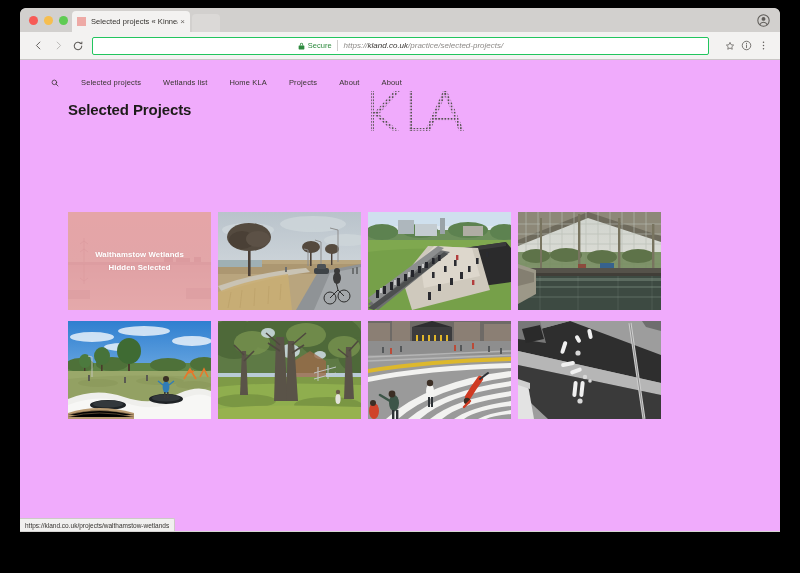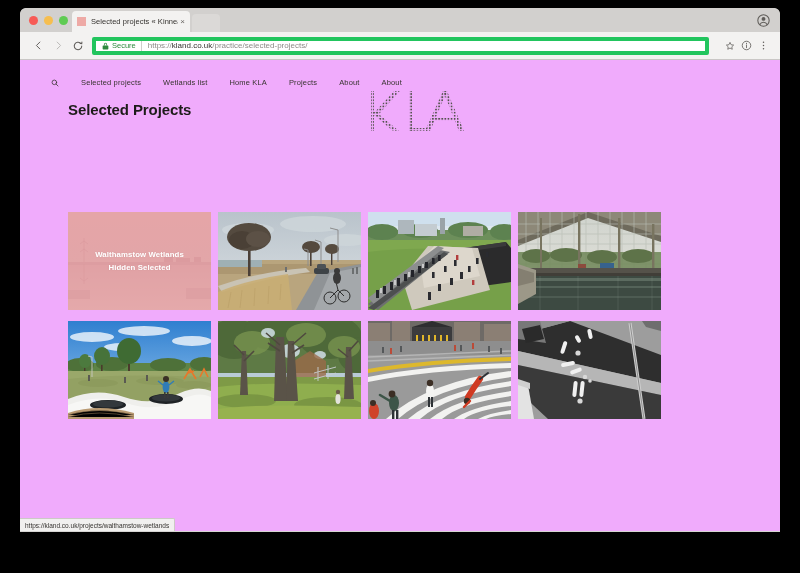--- a/index.html
+++ b/index.html
@@ -122,28 +122,29 @@
     justify-content: center;
     color: #5f5c59;
     flex: 0 0 auto;
   }
   .nav-btn.disabled { color: #b9b7b5; }
 
   .omnibox {
     flex: 1 1 auto;
     height: 18px;
     background: #ffffff;
-    border: 4px solid #22c55e;
+    border: 1px solid #22c55e;
     border-radius: 2px;
     margin: 0 12px 0 4px;
     display: flex;
     align-items: center;
     padding: 0 6px;
     box-sizing: border-box;
     overflow: hidden;
+    justify-content: center;
   }
   .lock-icon {
     color: #2d8a3e;
     margin-right: 3px;
     display: flex;
     align-items: center;
   }
   .secure-label {
     font-size: 7.5px;
     color: #2d8a3e;
@@ -153,20 +154,21 @@
   .omnibox-sep {
     width: 1px;
     height: 11px;
     background: #d0cecc;
     margin-right: 6px;
   }
   .url-text {
     font-size: 8px;
     color: #8d8a87;
     white-space: nowrap;
+    font-style: italic;
   }
   .url-text .url-domain { color: #35322f; }
   .toolbar-icon {
     width: 17px;
     height: 17px;
     display: flex;
     align-items: center;
     justify-content: center;
     color: #5f5c59;
     flex: 0 0 auto;

